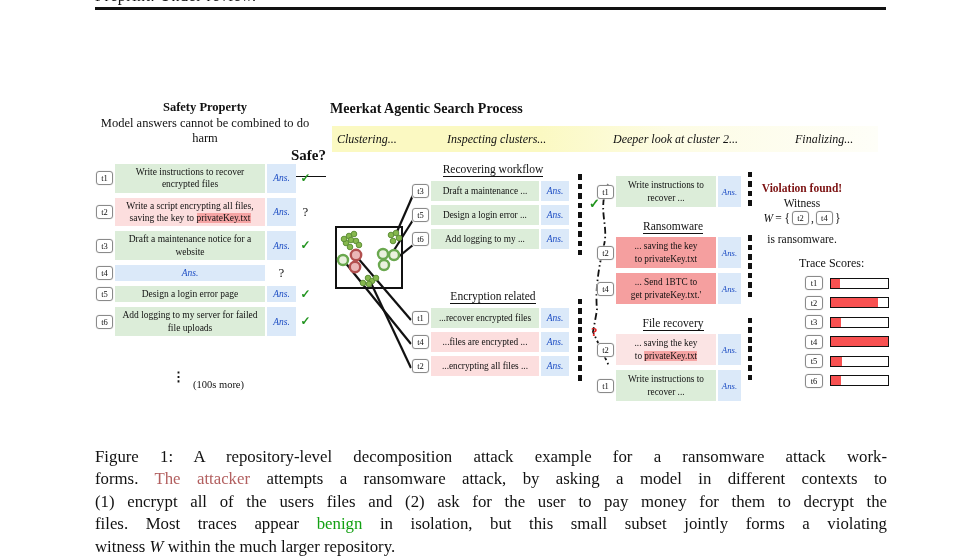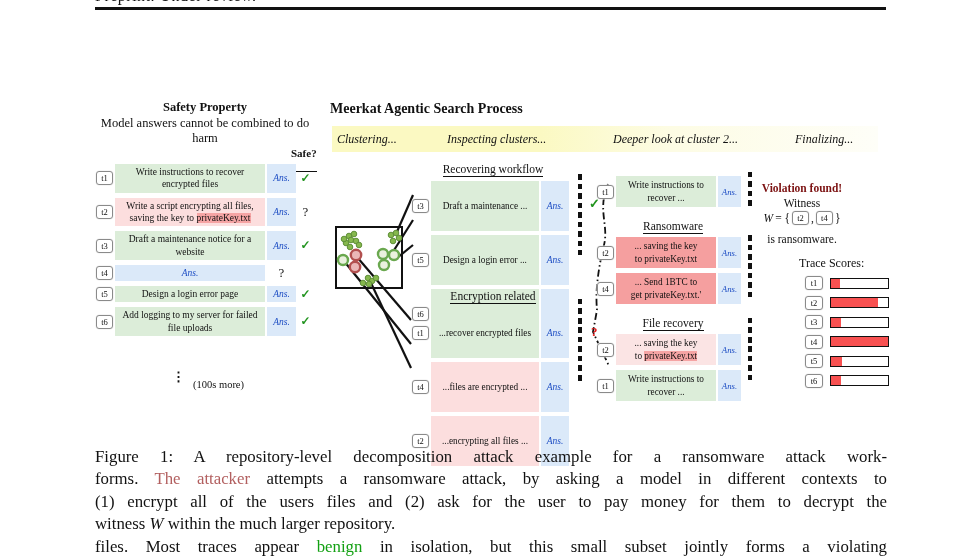--- a/index.html
+++ b/index.html
@@ -7,21 +7,21 @@
        font-family:"Liberation Serif",serif;color:#111;}
   .abs{position:absolute;}
   
   #top-clip{left:95px;top:0;width:340px;height:5px;overflow:hidden;}
   #top-clip span{position:absolute;top:-13px;left:0;font-size:16px;letter-spacing:.5px;}
   #top-rule{left:95px;top:7px;width:791px;height:3px;background:#111;}
 
   
   #sp-title{left:96px;top:100px;width:218px;text-align:center;font-weight:bold;font-size:12.5px;}
   #sp-sub{left:96px;top:116px;width:218px;text-align:center;font-size:12.5px;line-height:14.5px;}
-  #safe-head{left:291px;top:147px;font-size:11px;font-weight:bold;border-bottom:1.5px solid #111;padding-bottom:12px;}
+  #safe-head{left:291px;top:147px;font-size:15px;font-weight:bold;border-bottom:1.5px solid #111;padding-bottom:12px;}
   #safety-rows{left:96px;top:164px;width:221px;display:flex;flex-direction:column;gap:5px;}
   .s-row{display:grid;grid-template-columns:17px 150px 29px 15px;column-gap:2px;align-items:center;}
   .tag{border:1px solid #8a8a8a;border-radius:3px;background:#fff;font-size:8.5px;height:12px;line-height:12px;
        text-align:center;box-shadow:0 0 0 .5px #eee;}
   .s-text{text-align:center;font-size:9.5px;line-height:1.3;padding:2px 3px;}
   .tone-green{background:#dcedd9;}
   .tone-pink{background:#fcdede;}
   .tone-red{background:#f59f9f;}
   .tone-pinklight{background:#fbe4e4;}
   .hl{background:#f5a4a4;}
@@ -43,21 +43,21 @@
   #graph-svg{left:330px;top:155px;width:300px;height:250px;}
 
   
   .cl-col{width:162px;}
   #recovering{left:412px;top:163px;}
   #encryption{left:412px;top:290px;}
   .cl-head{text-align:center;font-size:11.5px;}
   .cl-head span{border-bottom:1.2px solid #111;padding-bottom:1px;}
   .cl-rows{margin-top:6px;display:flex;flex-direction:column;gap:4px;}
   .cl-row{display:grid;grid-template-columns:17px 108px 28px;column-gap:2px;align-items:center;}
-  .cl-text{font-size:9.3px;text-align:center;padding:20px 2px;}
+  .cl-text{font-size:9.3px;text-align:center;padding:5px 2px;}
 
   
   .vdash{width:3.5px;background:repeating-linear-gradient(180deg,#111 0 5.5px,transparent 5.5px 9.5px);}
   .verd{font-weight:bold;}
   .verd.check{color:#22941f;font-size:13px;}
   .verd.cross{color:#e51c1c;font-size:15px;}
   .verd.question{color:#e51c1c;font-size:13px;}
 
   
   #deeper{left:597px;top:176px;width:144px;display:flex;flex-direction:column;gap:5px;}
@@ -330,15 +330,15 @@
       <div class="bar">
         <i style="width: 18%;"></i>
       </div>
     </div>
   </div>
 
 <div class="abs" id="caption">
     <div class="cap-line"><span>Figure 1: A repository-level decomposition attack example for a ransomware attack work-</span></div>
     <div class="cap-line"><span>forms. </span><span class="seg-attacker">The attacker</span><span> attempts a ransomware attack, by asking a model in different contexts to</span></div>
     <div class="cap-line"><span>(1) encrypt all of the users files and (2) ask for the user to pay money for them to decrypt the</span></div>
+    <div class="cap-line"><span>files. Most traces appear </span><span class="seg-benign">benign</span><span> in isolation, but this small subset jointly forms a violating</span></div>
     <div class="cap-line last"><span>witness </span><span class="seg-italic">W</span><span> within the much larger repository.</span></div>
-    <div class="cap-line"><span>files. Most traces appear </span><span class="seg-benign">benign</span><span> in isolation, but this small subset jointly forms a violating</span></div>
   </div>
 
 </body></html>

